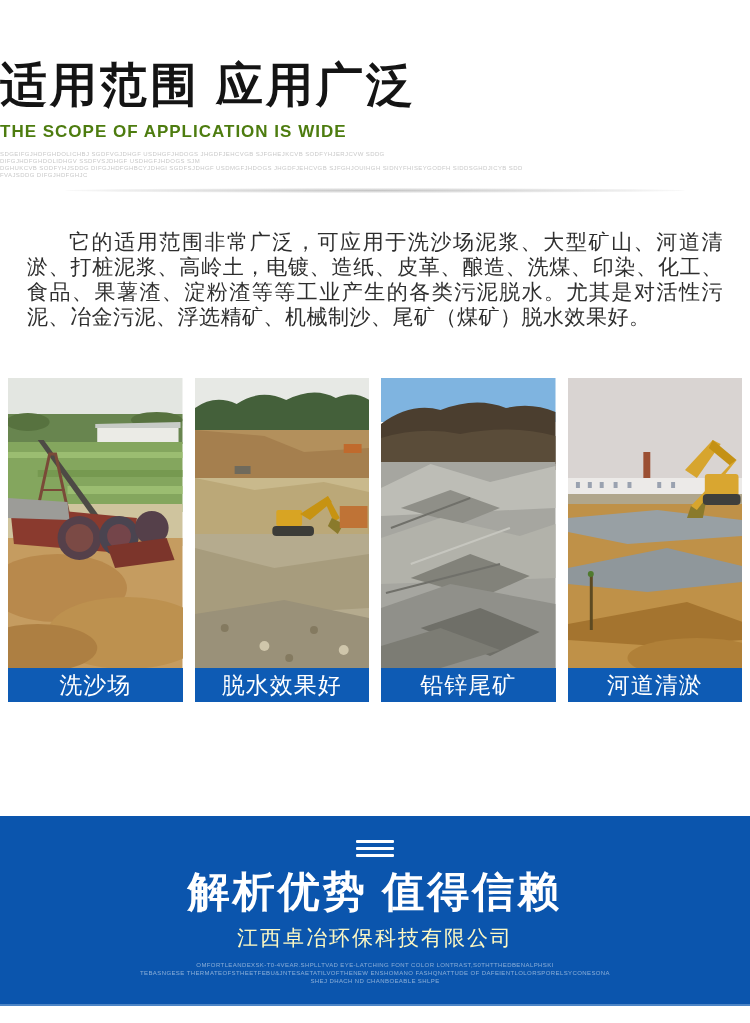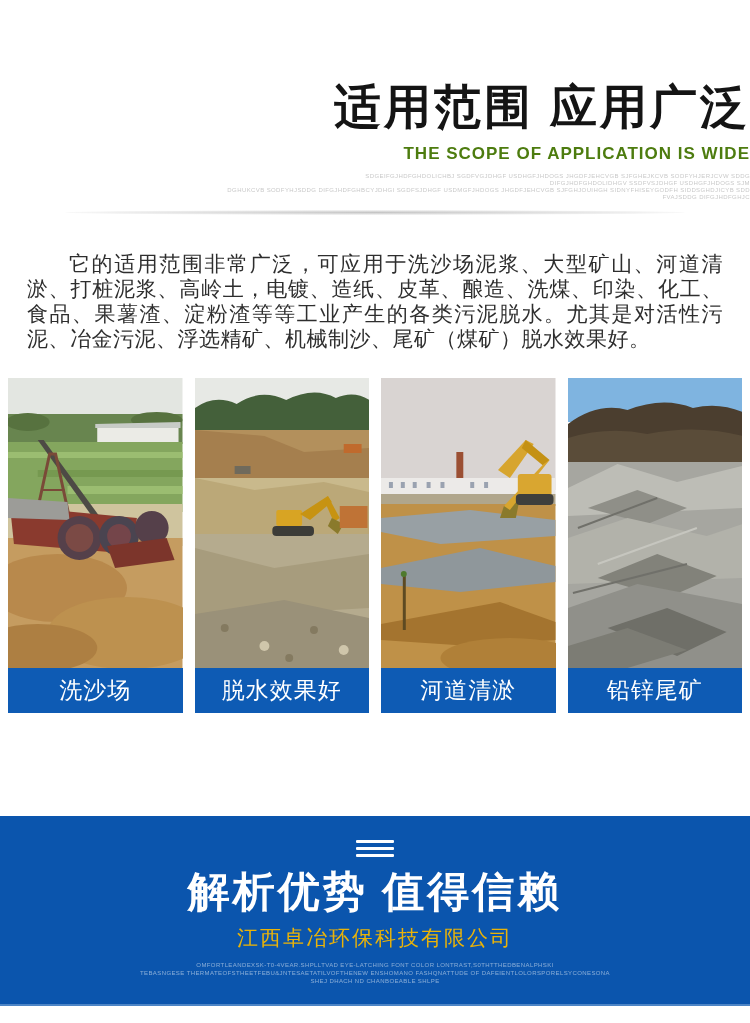--- a/index.html
+++ b/index.html
@@ -7,21 +7,21 @@
   body {
     width: 750px;
     height: 1023px;
     margin: 0 auto;
     font-family: "Liberation Sans", "DejaVu Sans", sans-serif;
     overflow: hidden;
     position: relative;
   }
 
   
-  .header { padding-top: 82px; text-align: right; }
+  .header { padding-top: 60px; text-align: left; }
   .page-title {
     font-size: 47px;
     font-weight: 900;
     color: #141414;
     letter-spacing: 3px;
     line-height: 1.05;
   }
   .page-subtitle {
     margin-top: 13px;
     font-size: 17px;
@@ -63,21 +63,21 @@
     top: 378px;
     left: 0;
     width: 750px;
     padding: 0 8px;
     display: flex;
     gap: 12px;
   }
   .card { flex: 1 1 0; display: flex; flex-direction: column; }
   .card svg { width: 100%; height: 290px; display: block; }
   .caption {
-    height: 45px;
+    height: 34px;
     background: #0e5bb4;
     color: #ffffff;
     font-size: 23px;
     font-weight: 500;
     letter-spacing: 1px;
     display: flex;
     align-items: center;
     justify-content: center;
   }
 
@@ -104,21 +104,21 @@
     margin-top: 12px;
     font-size: 42px;
     font-weight: 900;
     color: #ffffff;
     letter-spacing: 3px;
     line-height: 1.1;
   }
   .company-name {
     margin-top: 9px;
     font-size: 21px;
-    color: #eab308;
+    color: #fef9c3;
     letter-spacing: 2px;
   }
   .banner-fineprint { margin-top: 9px; }
   .banner-fineprint div {
     font-size: 6px;
     line-height: 8px;
     color: rgba(255,255,255,0.5);
     letter-spacing: 0.4px;
     white-space: nowrap;
     overflow: hidden;
@@ -198,20 +198,40 @@
       <polygon points="106,136 134,118 138,124 116,142" fill="#c79312"></polygon>
       <polygon points="134,118 146,140 140,144 132,126" fill="#c79312"></polygon>
       <polygon points="138,140 150,146 144,156 134,148" fill="#8a7a2c"></polygon>
       <rect x="146" y="128" width="28" height="22" fill="#bf7336"></rect>
     </svg>
     <figcaption class="caption">脱水效果好</figcaption>
   </figure>
 
   <figure class="card">
     <svg viewBox="0 0 176 290" preserveAspectRatio="none">
+      <rect width="176" height="44" fill="#7fb4e0"></rect>
+      <path d="M0 46 Q 30 24 60 32 Q 96 18 126 30 Q 152 24 176 34 L176 86 L0 86 Z" fill="#4b3e2f"></path>
+      <path d="M0 60 Q 40 48 80 56 Q 130 46 176 58 L176 92 L0 92 Z" fill="#5a4c39"></path>
+      <rect y="84" width="176" height="206" fill="#a6a6a0"></rect>
+      <polygon points="0,110 50,86 110,104 176,88 176,130 0,138" fill="#bdbdb6"></polygon>
+      <polygon points="20,130 70,112 120,130 80,146" fill="#8f8f88"></polygon>
+      <polygon points="0,160 60,140 140,158 176,146 176,200 0,206" fill="#b2b2aa"></polygon>
+      <polygon points="30,200 90,176 150,198 100,220" fill="#82827a"></polygon>
+      <polygon points="0,230 70,206 176,226 176,290 0,290" fill="#90908a"></polygon>
+      <polygon points="40,250 100,230 160,254 110,278" fill="#6f6f68"></polygon>
+      <polygon points="0,268 60,250 120,272 60,290 0,290" fill="#7c7c74"></polygon>
+      <line x1="10" y1="150" x2="90" y2="120" stroke="#70706a" stroke-width="2"></line>
+      <line x1="30" y1="186" x2="130" y2="150" stroke="#c6c6bf" stroke-width="2"></line>
+      <line x1="5" y1="215" x2="120" y2="186" stroke="#70706a" stroke-width="2"></line>
+    </svg>
+    <figcaption class="caption">铅锌尾矿</figcaption>
+  </figure>
+
+  <figure class="card">
+    <svg viewBox="0 0 176 290" preserveAspectRatio="none">
       <rect width="176" height="112" fill="#d9d4d2"></rect>
       <rect x="76" y="74" width="7" height="30" fill="#9b4f33"></rect>
       <rect x="0" y="100" width="176" height="16" fill="#eceae8"></rect>
       <rect x="8" y="104" width="4" height="6" fill="#9aa2b0"></rect>
       <rect x="20" y="104" width="4" height="6" fill="#9aa2b0"></rect>
       <rect x="32" y="104" width="4" height="6" fill="#9aa2b0"></rect>
       <rect x="46" y="104" width="4" height="6" fill="#9aa2b0"></rect>
       <rect x="60" y="104" width="4" height="6" fill="#9aa2b0"></rect>
       <rect x="90" y="104" width="4" height="6" fill="#9aa2b0"></rect>
       <rect x="104" y="104" width="4" height="6" fill="#9aa2b0"></rect>
@@ -226,40 +246,20 @@
       <polygon points="118,92 146,62 154,66 130,100" fill="#d7a52e"></polygon>
       <polygon points="146,62 170,82 164,88 142,70" fill="#c49114"></polygon>
       <polygon points="124,128 140,120 136,140 120,140" fill="#8a7a2c"></polygon>
       <polygon points="164,86 170,82 130,132 124,128" fill="#d7a52e"></polygon>
       <rect x="138" y="96" width="34" height="22" rx="3" fill="#d9a630"></rect>
       <rect x="136" y="116" width="38" height="11" rx="4" fill="#3f3f3c"></rect>
     </svg>
     <figcaption class="caption">河道清淤</figcaption>
   </figure>
 
-  <figure class="card">
-    <svg viewBox="0 0 176 290" preserveAspectRatio="none">
-      <rect width="176" height="44" fill="#7fb4e0"></rect>
-      <path d="M0 46 Q 30 24 60 32 Q 96 18 126 30 Q 152 24 176 34 L176 86 L0 86 Z" fill="#4b3e2f"></path>
-      <path d="M0 60 Q 40 48 80 56 Q 130 46 176 58 L176 92 L0 92 Z" fill="#5a4c39"></path>
-      <rect y="84" width="176" height="206" fill="#a6a6a0"></rect>
-      <polygon points="0,110 50,86 110,104 176,88 176,130 0,138" fill="#bdbdb6"></polygon>
-      <polygon points="20,130 70,112 120,130 80,146" fill="#8f8f88"></polygon>
-      <polygon points="0,160 60,140 140,158 176,146 176,200 0,206" fill="#b2b2aa"></polygon>
-      <polygon points="30,200 90,176 150,198 100,220" fill="#82827a"></polygon>
-      <polygon points="0,230 70,206 176,226 176,290 0,290" fill="#90908a"></polygon>
-      <polygon points="40,250 100,230 160,254 110,278" fill="#6f6f68"></polygon>
-      <polygon points="0,268 60,250 120,272 60,290 0,290" fill="#7c7c74"></polygon>
-      <line x1="10" y1="150" x2="90" y2="120" stroke="#70706a" stroke-width="2"></line>
-      <line x1="30" y1="186" x2="130" y2="150" stroke="#c6c6bf" stroke-width="2"></line>
-      <line x1="5" y1="215" x2="120" y2="186" stroke="#70706a" stroke-width="2"></line>
-    </svg>
-    <figcaption class="caption">铅锌尾矿</figcaption>
-  </figure>
-
 </div>
 
 <section class="banner">
   <div class="triple-bar">
     <span></span>
       <span></span>
       <span></span>
   </div>
   <h2 class="banner-title">解析优势 值得信赖</h2>
   <div class="company-name">江西卓冶环保科技有限公司</div>

